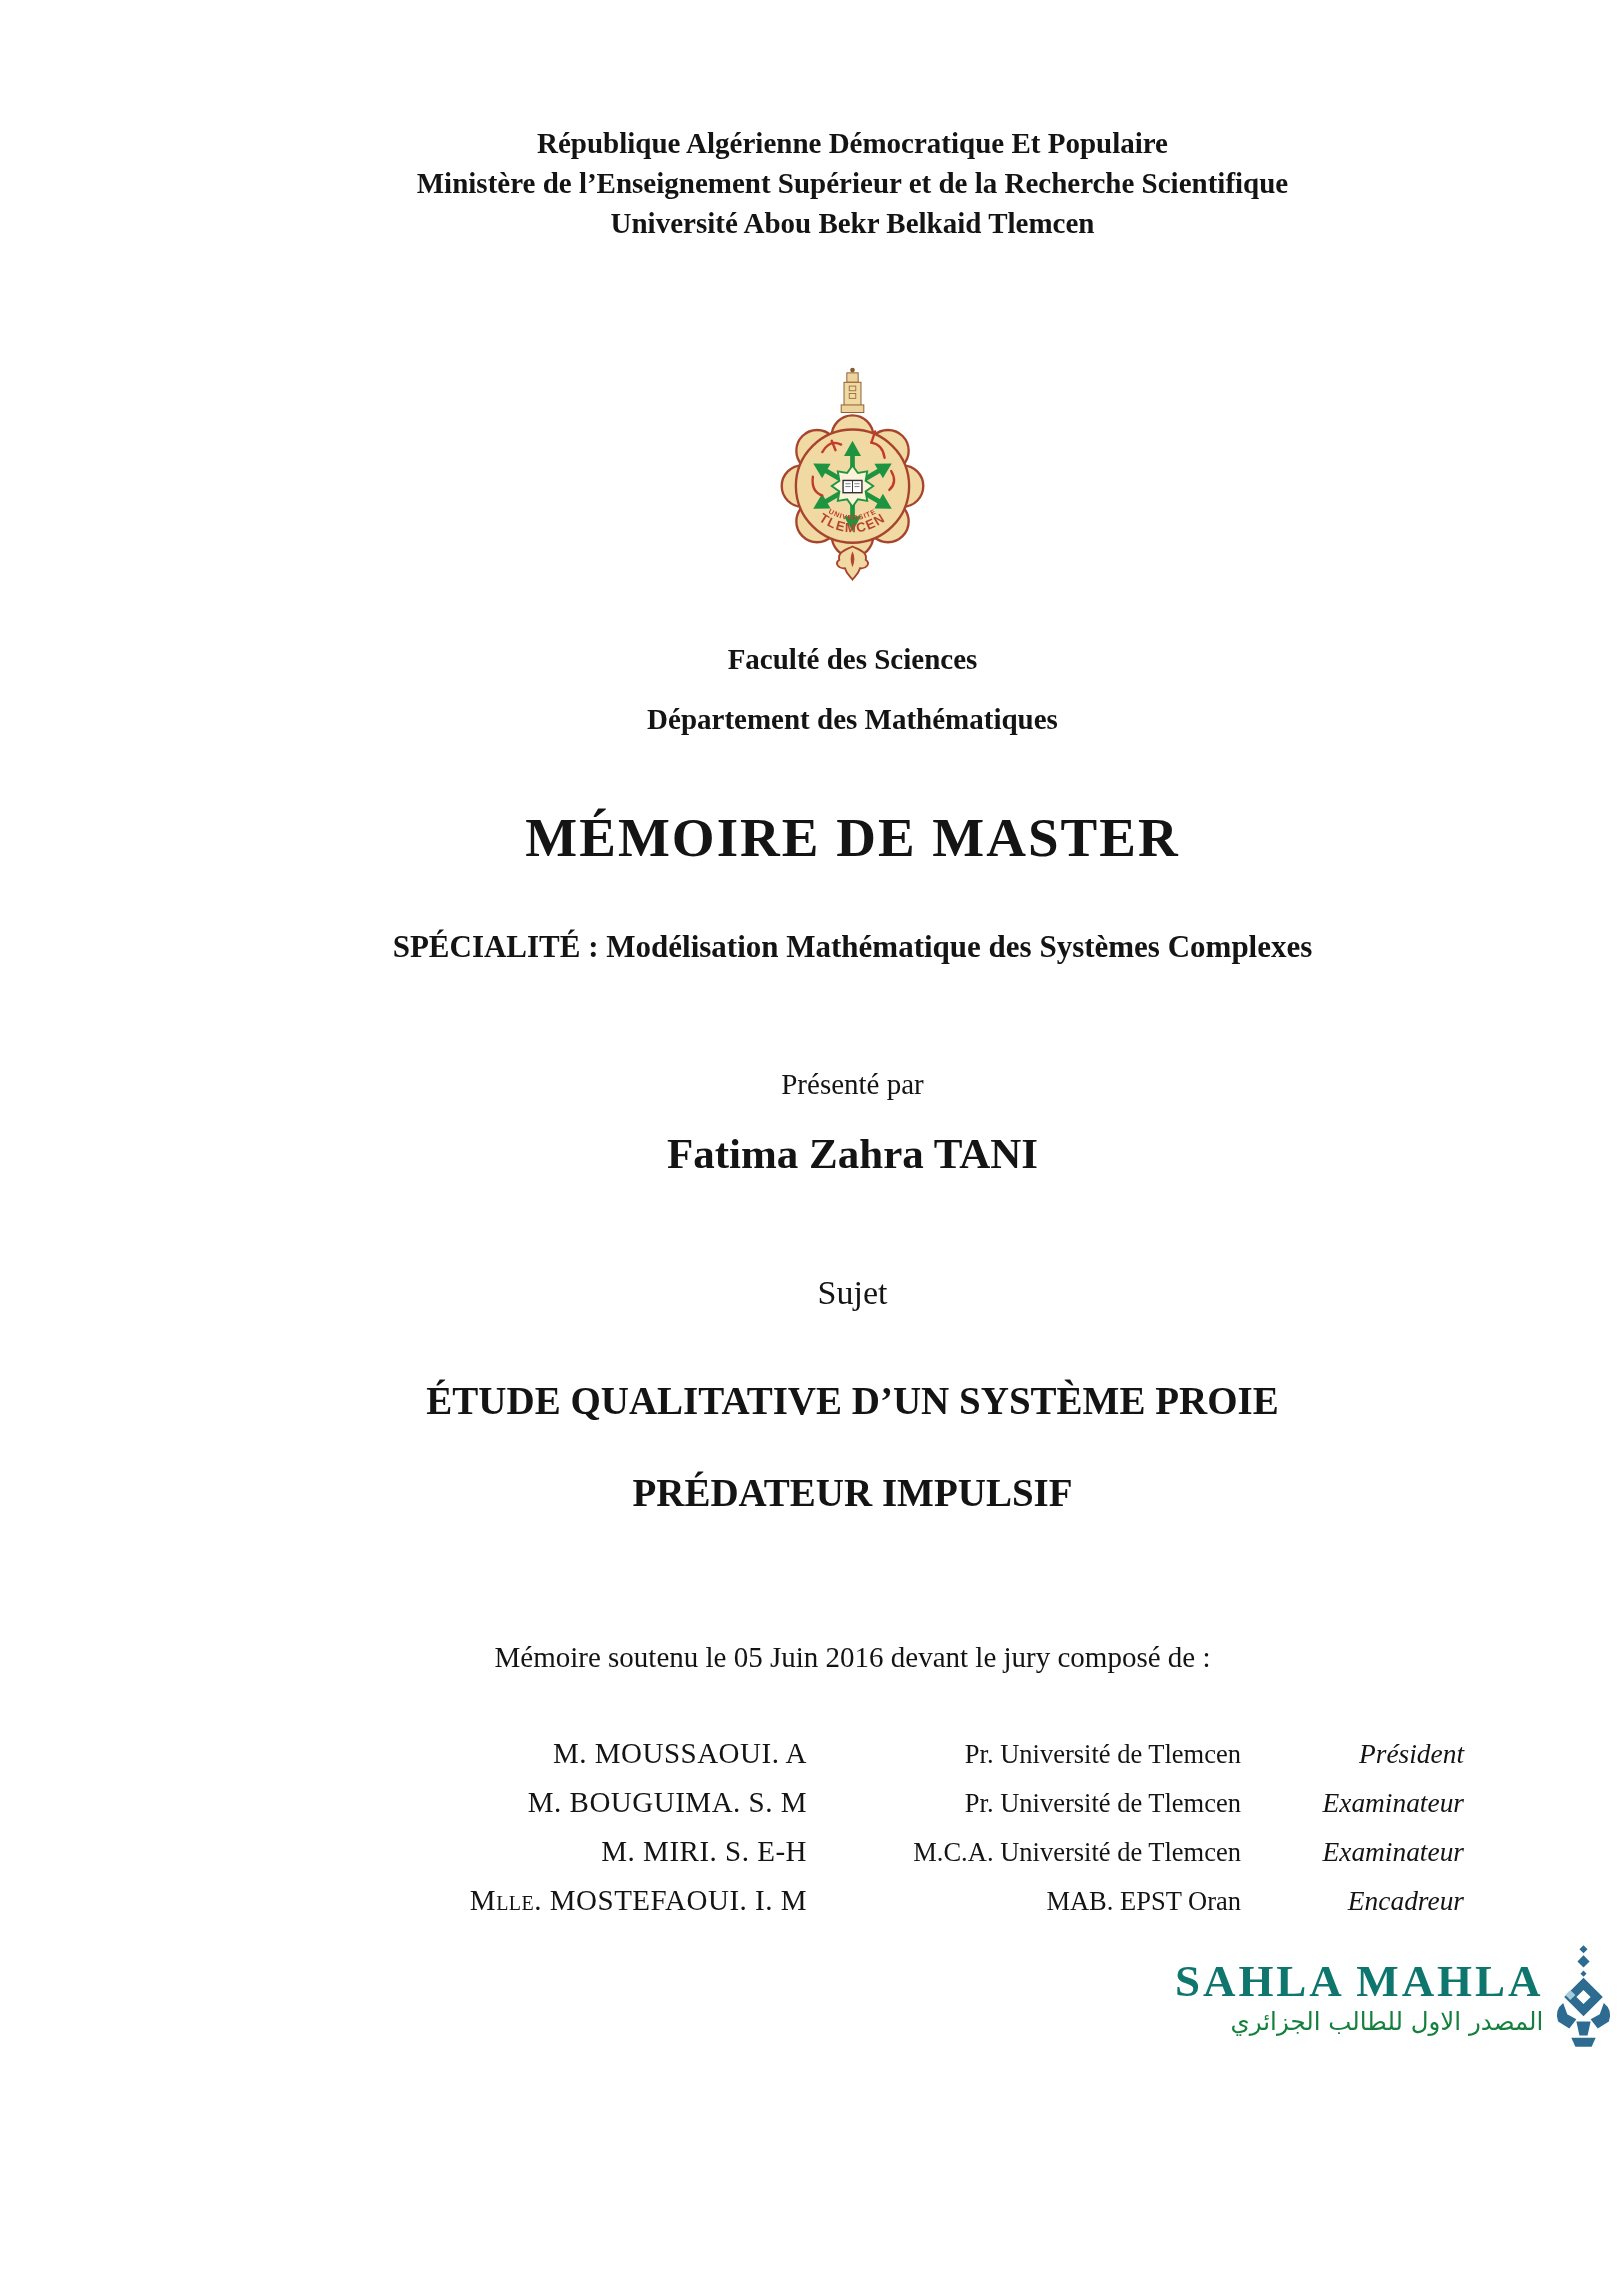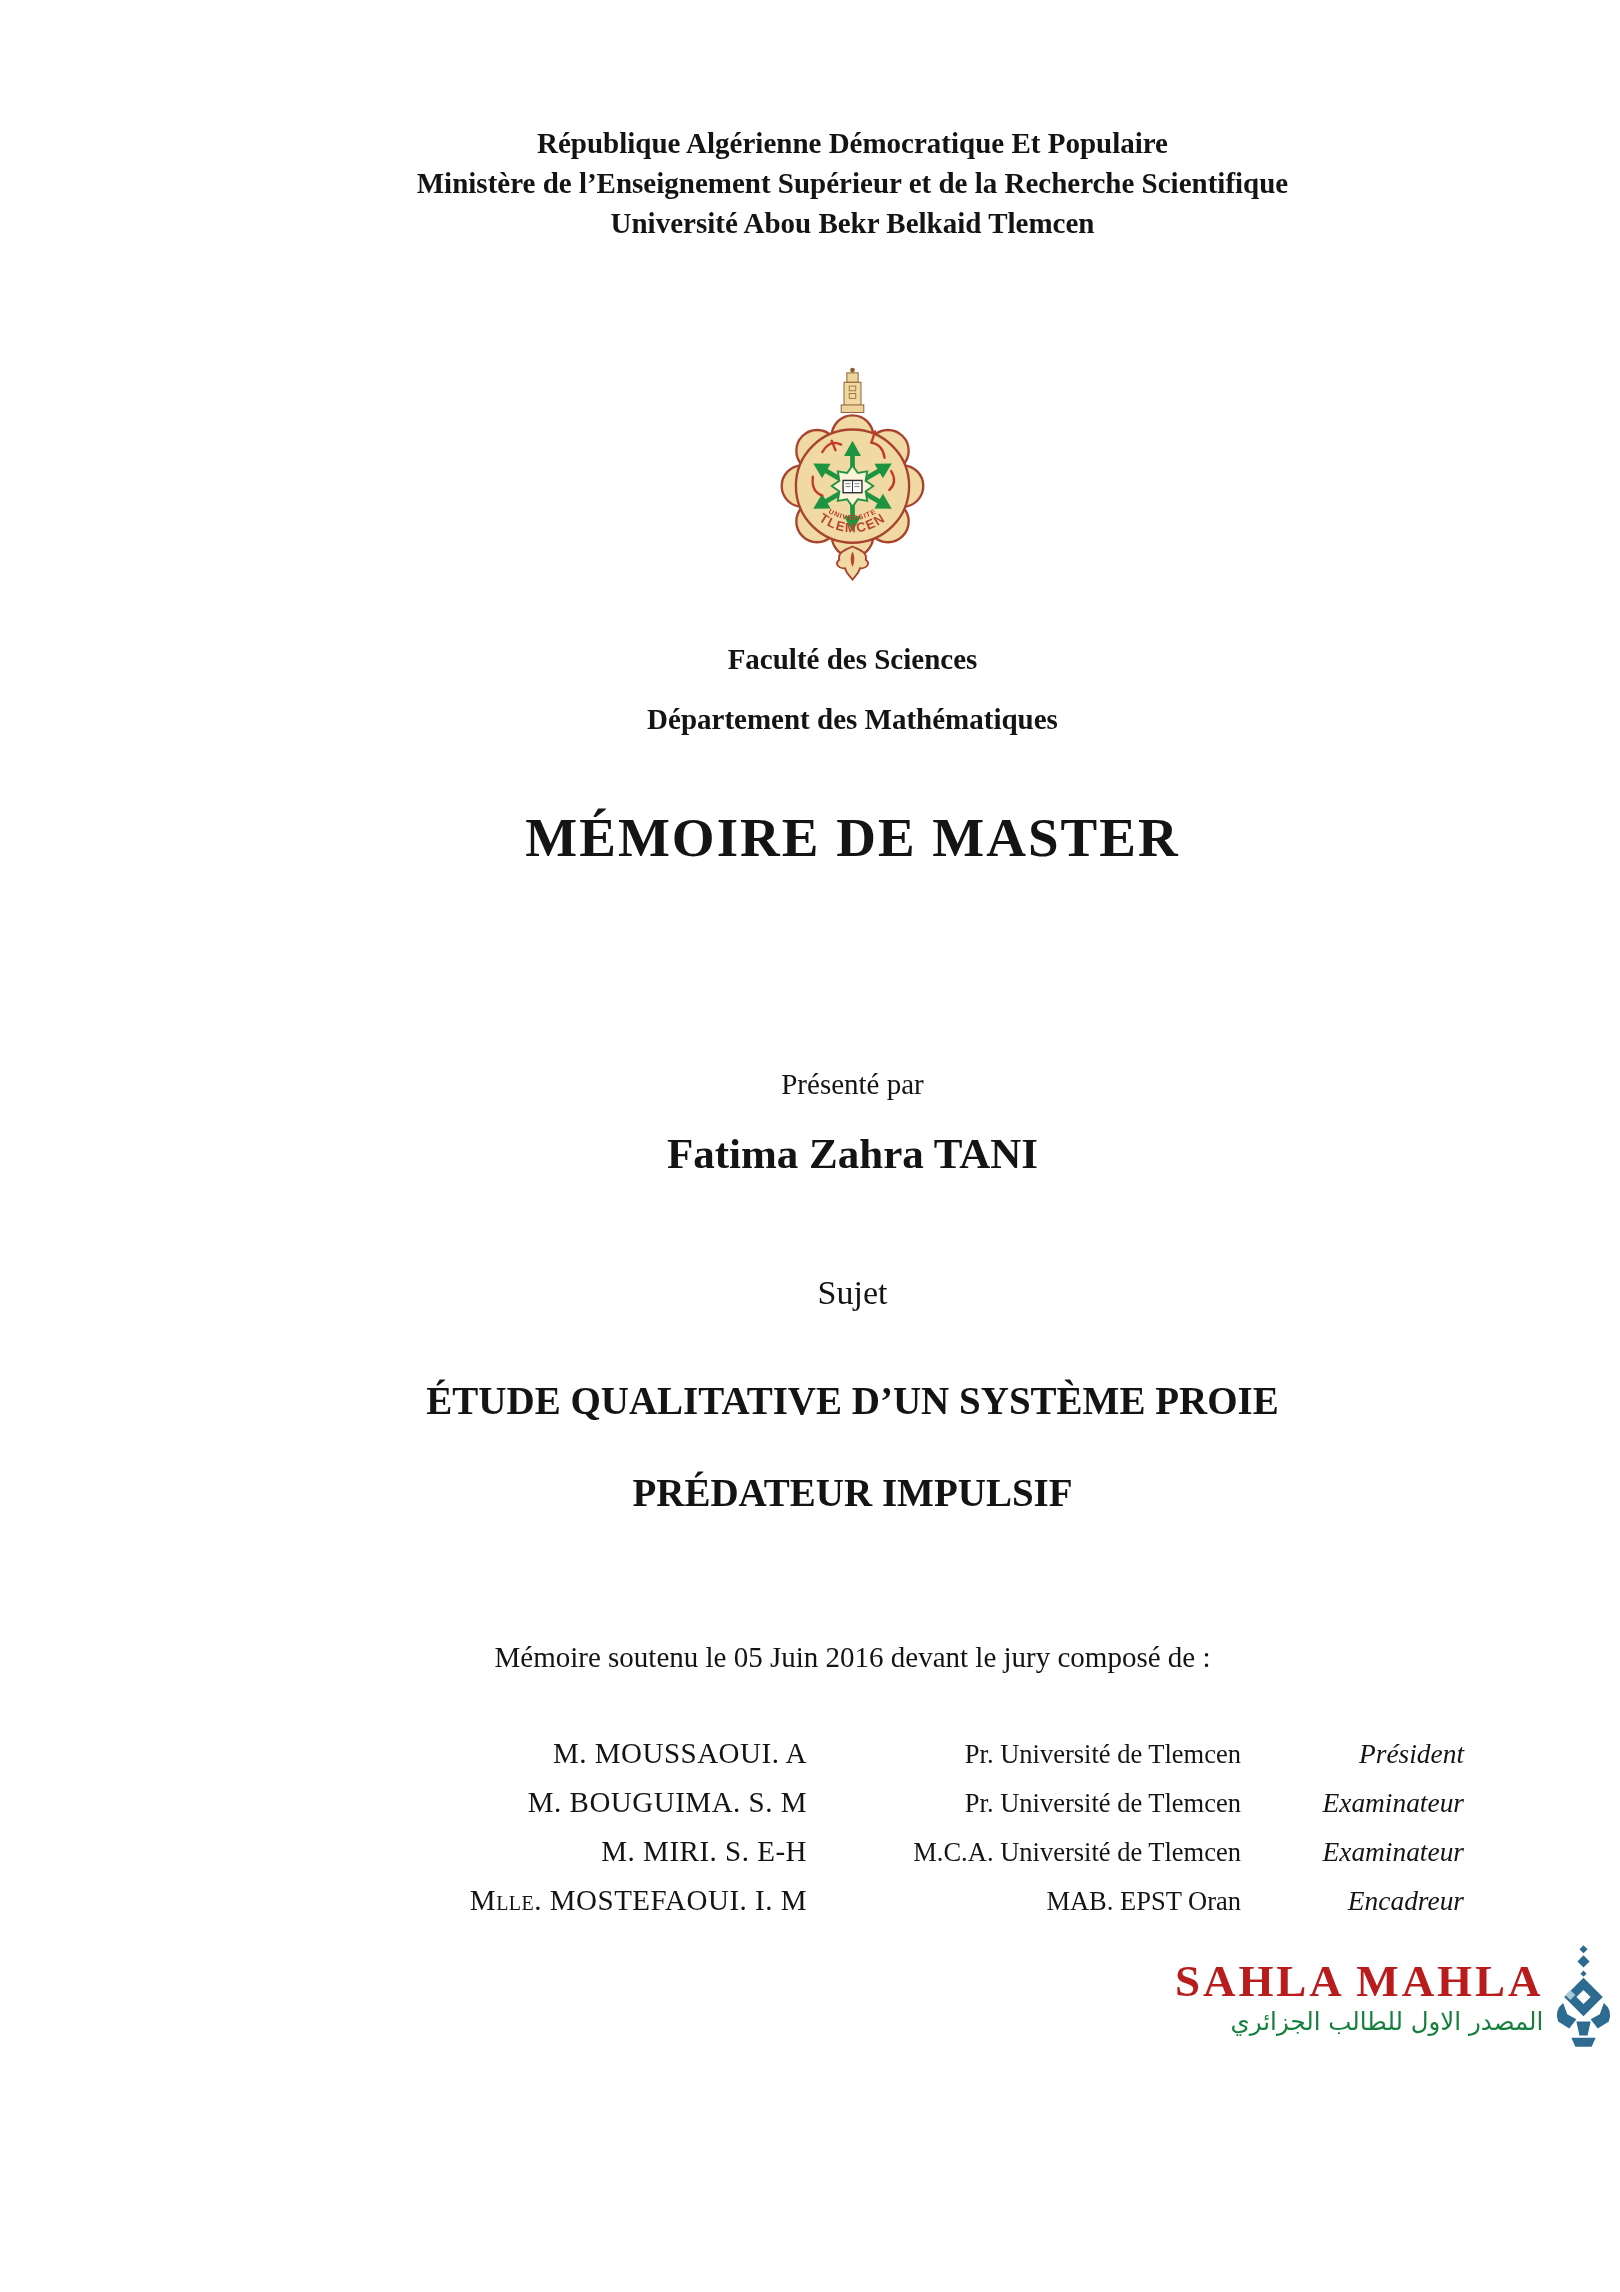--- a/index.html
+++ b/index.html
@@ -39,21 +39,21 @@
   .jury .role  { font-size:27.4px; font-style:italic; }
 
   .watermark {
     position:absolute; right:3.9px; bottom:35px;
     display:flex; align-items:center; gap:7.8px;
   }
   .wm-text { text-align:right; }
   .wm-brand {
     font-family:"Liberation Serif","DejaVu Serif",serif;
     font-weight:bold; font-size:45px; letter-spacing:2.9px;
-    color:#b91c1c; line-height:1.05;
+    color:#0f766e; line-height:1.05;
   }
   .wm-tagline {
     font-family:"DejaVu Sans","Liberation Sans",sans-serif;
     font-size:24.5px; color:#15803d; direction:rtl; margin-top:2px;
   }
   .wm-icon { display:block; }
 </style>
 </head>
 <body>
 
@@ -151,20 +151,21 @@
     </svg>
   </div>
 
   <div class="centered fac">
     <div>Faculté des Sciences</div>
     <div>Département des Mathématiques</div>
   </div>
 
   <div class="centered main-title">MÉMOIRE DE MASTER</div>
 
+  <div class="centered specialty">SPÉCIALITÉ : Modélisation Mathématique des Systèmes Complexes</div>
 
   <div class="centered presented">Présenté par</div>
 
   <div class="centered author">Fatima Zahra TANI</div>
 
   <div class="centered subject">
     <div>ÉTUDE QUALITATIVE D’UN SYSTÈME PROIE</div>
     <div>PRÉDATEUR IMPULSIF</div>
   </div>
 

